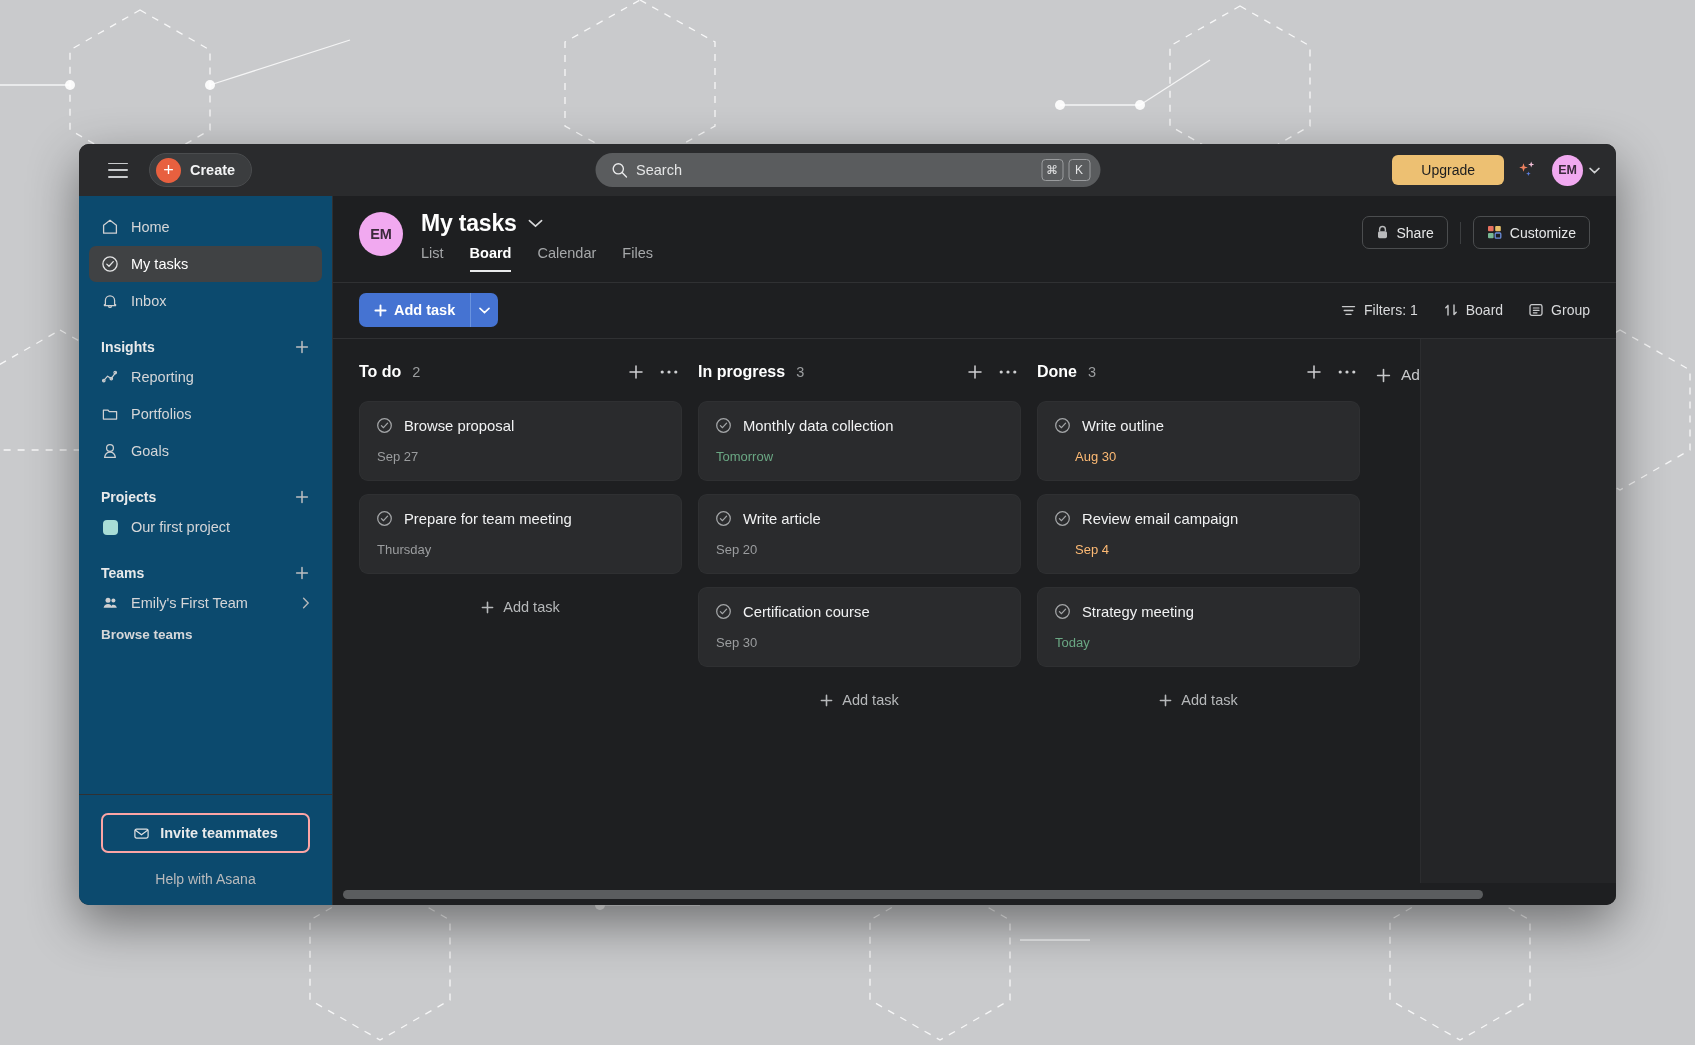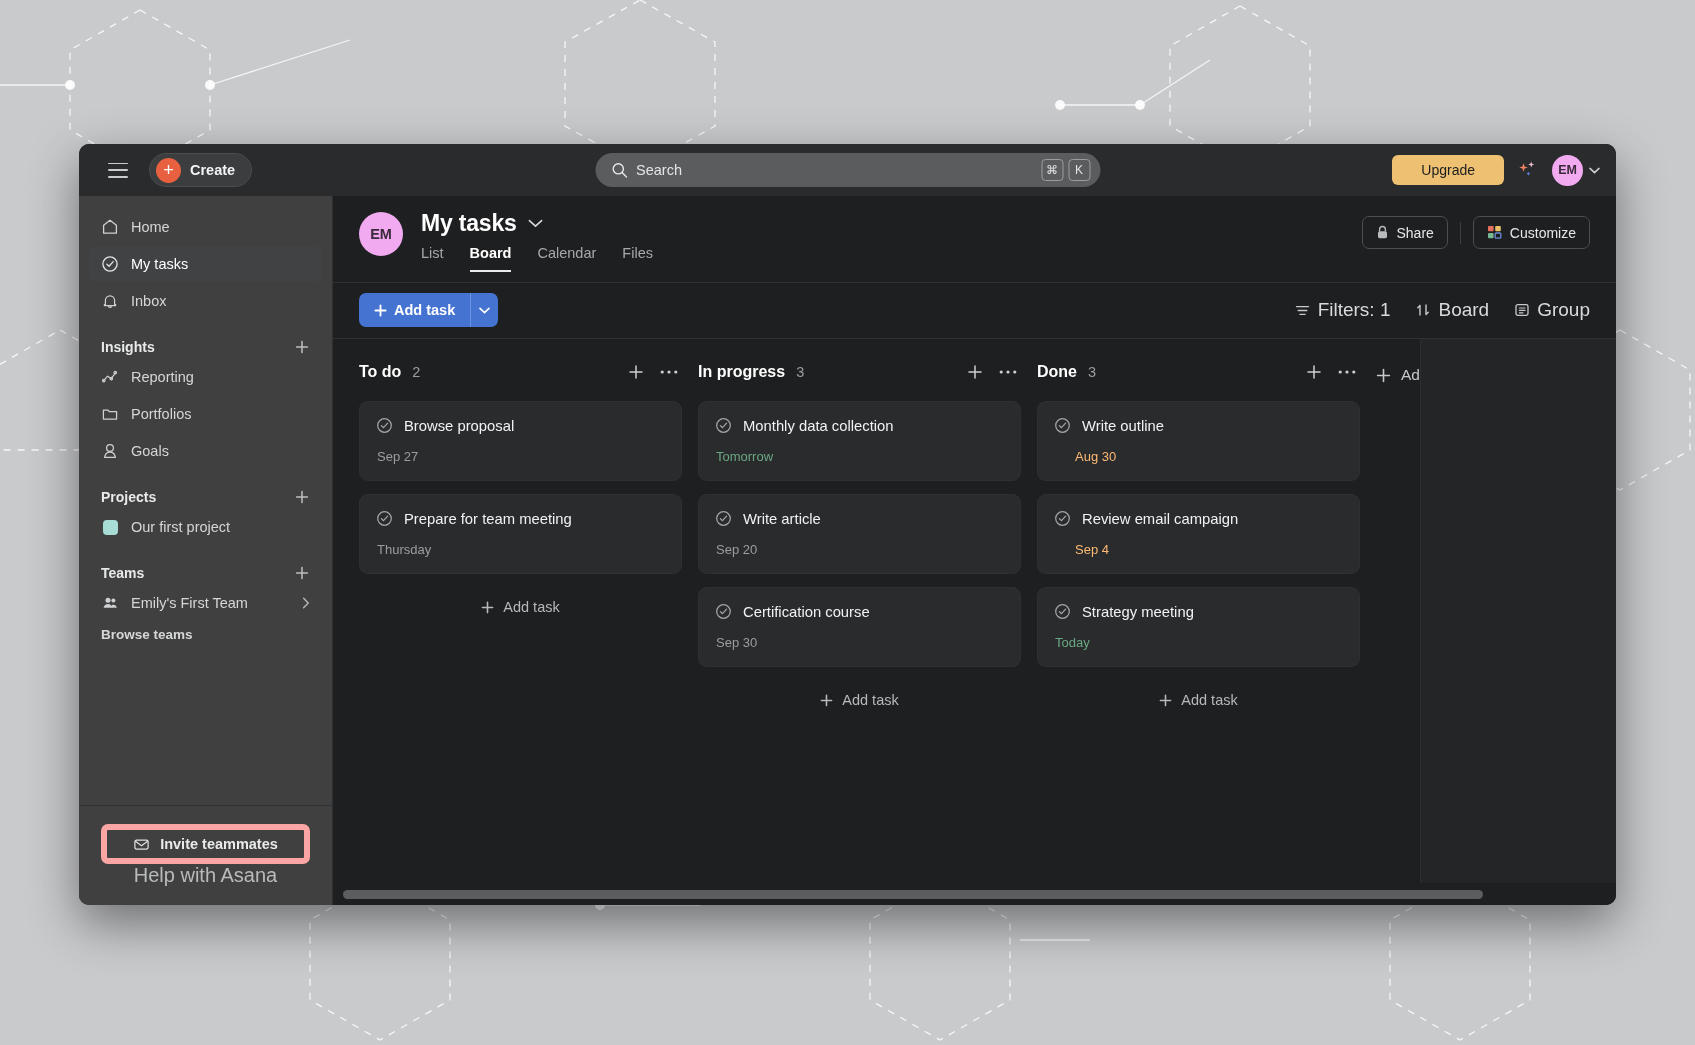--- a/index.html
+++ b/index.html
@@ -86,21 +86,21 @@
     display:flex; align-items:center; justify-content:center;
   }
   .chev-sm { width: 11px; height: 7px; }
 
   
   .body-split { flex: 1; display: flex; min-height: 0; }
 
   
   .sidebar {
     width: 254px; flex: 0 0 254px;
-    background: #404040;
+    background: #0c4a6e;
     border-right: 1px solid #2f3032;
     display: flex; flex-direction: column;
     padding-top: 12px;
   }
   .nav-scroll { flex: 1; overflow: hidden; }
   .nav-item {
     display: flex; align-items: center; gap: 12px;
     height: 36px; margin: 1px 10px; padding: 0 12px;
     border-radius: 7px; color: #d5d6d8; font-size: 14.5px; cursor: pointer;
   }
@@ -114,27 +114,27 @@
   }
   .sect-head .plus { margin-left: auto; width: 16px; height: 16px; cursor: pointer; }
   .dot-sw { width: 15px; height: 15px; border-radius: 4px; background: #a8ddd6; }
   .chev-r { width: 8px; height: 12px; margin-left: auto; }
   .browse {
     margin: 6px 22px 0 22px; color: #d6d7d9; font-size: 13.5px;
     font-weight: 600; cursor: pointer;
   }
   .sidebar-foot { padding: 0 22px 18px 22px; border-top: 1px solid #303133; padding-top: 18px; }
   .invite-btn {
-    width: 100%; height: 40px; border: 6px solid #fca5a5; border-radius: 7px;
+    width: 100%; height: 40px; border: 2px solid #fca5a5; border-radius: 7px;
     background: transparent; color: #e9eaeb; font-size: 14.5px; font-weight: 600;
     display:flex; align-items:center; justify-content:center; gap: 10px; cursor: pointer;
     font-family: "Liberation Sans", sans-serif;
   }
   .help-link {
-    text-align: center; color: #b9babc; font-size: 20px; cursor: pointer;
+    text-align: center; margin-top: 18px; color: #b9babc; font-size: 14px; cursor: pointer;
   }
 
   
   .main { flex: 1; display: flex; flex-direction: column; min-width: 0; background: #1e1f21; }
   .page-head { padding: 14px 26px 0 26px; display: flex; align-items: flex-start; }
   .proj-avatar {
     width: 44px; height: 44px; border-radius: 50%; background: #f1a9f0;
     color: #3b2a3b; font-size: 14.5px; font-weight: 600;
     display:flex; align-items:center; justify-content:center; margin-right: 18px; margin-top: 2px;
   }
@@ -168,21 +168,21 @@
     background: #4573d2; color: #fff; border: none; padding: 0 15px;
     font-size: 14.5px; font-weight: 600; display:flex; align-items:center; gap: 7px;
     cursor: pointer; font-family: "Liberation Sans", sans-serif;
   }
   .addtask-caret {
     background: #4573d2; border: none; border-left: 1px solid #6a93de;
     width: 28px; display:flex; align-items:center; justify-content:center; cursor:pointer;
   }
   .toolbar-right { margin-left: auto; display: flex; align-items: center; gap: 26px; }
   .tb-item { display:flex; align-items:center; gap: 8px; color: #d9dadc;
-    font-size: 19px; cursor: pointer; }
+    font-size: 14px; cursor: pointer; }
 
   
   .board-wrap { flex: 1; overflow: hidden; position: relative; }
   .board { display: flex; padding: 18px 0 8px 26px; height: 100%; gap: 16px; }
   .column { width: 323px; flex: 0 0 323px; display: flex; flex-direction: column; }
   .col-head { display: flex; align-items: center; height: 30px; margin-bottom: 14px; padding-right: 4px; }
   .col-name { color: #fff; font-size: 16px; font-weight: 700; }
   .col-count { color: #9b9d9f; font-size: 14.5px; margin-left: 11px; }
   .col-actions { margin-left: auto; display: flex; align-items: center; gap: 16px; }
   .icon-btn { color: #cfd0d2; cursor: pointer; display:flex; align-items:center; justify-content:center; }

